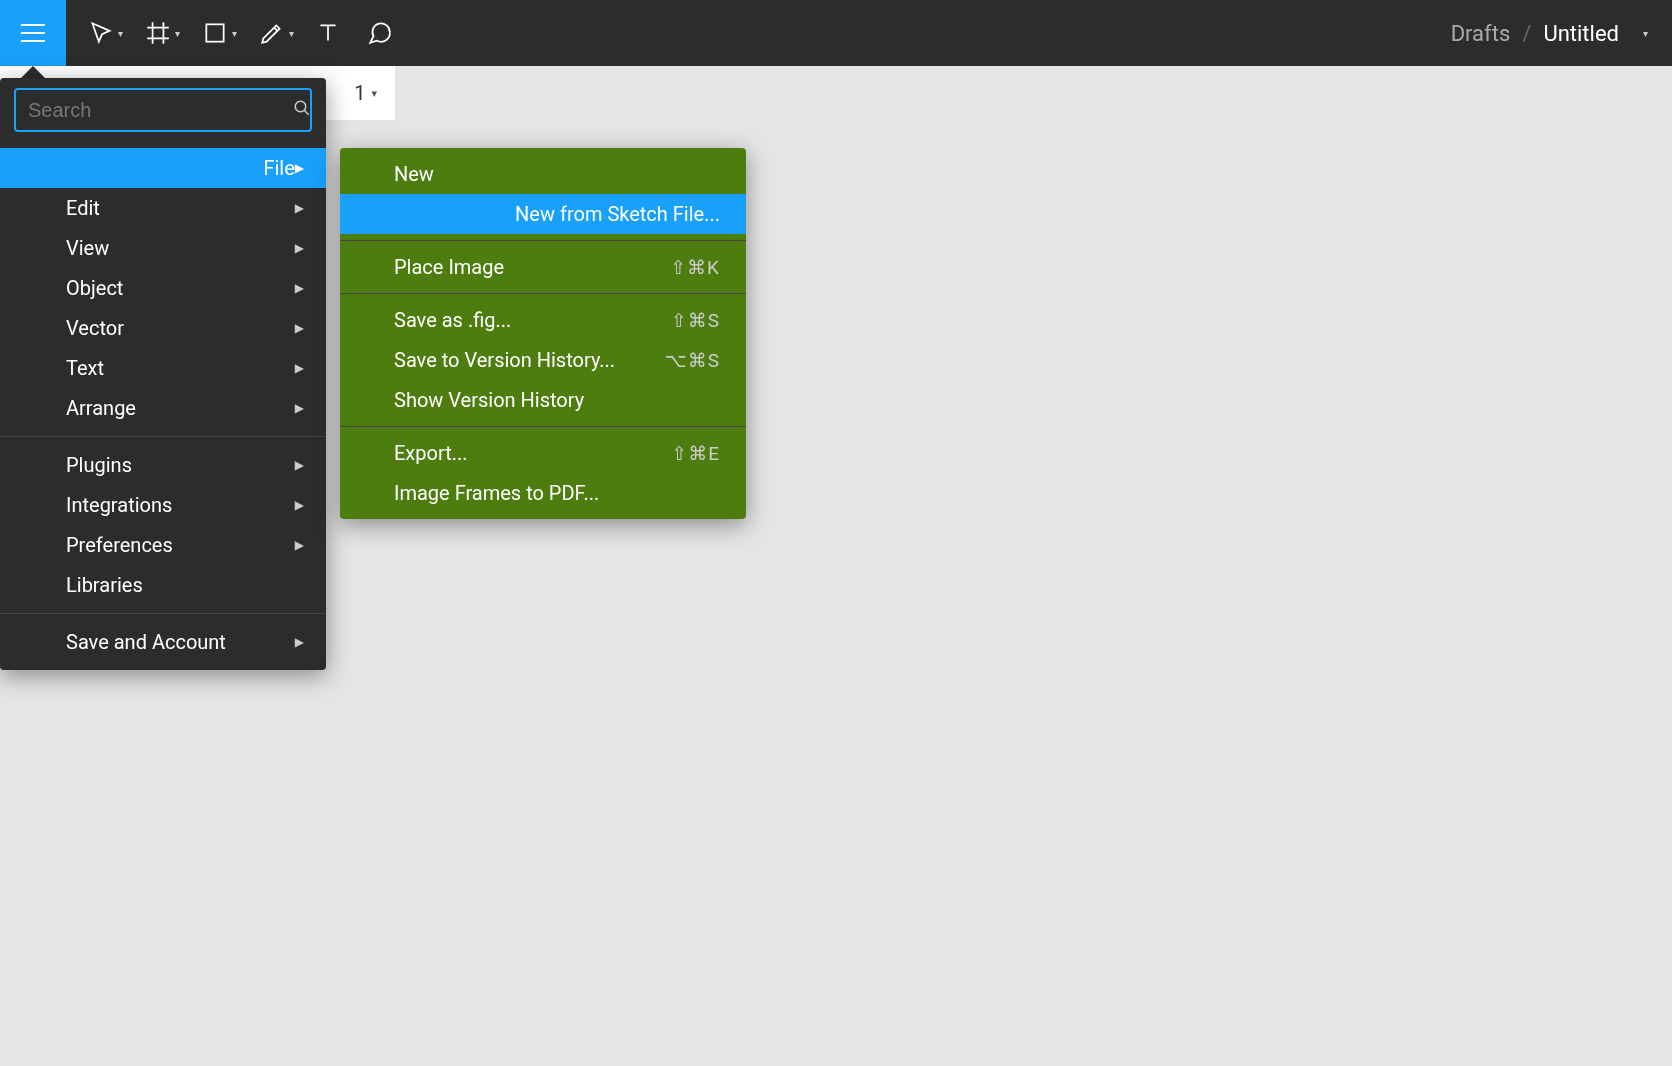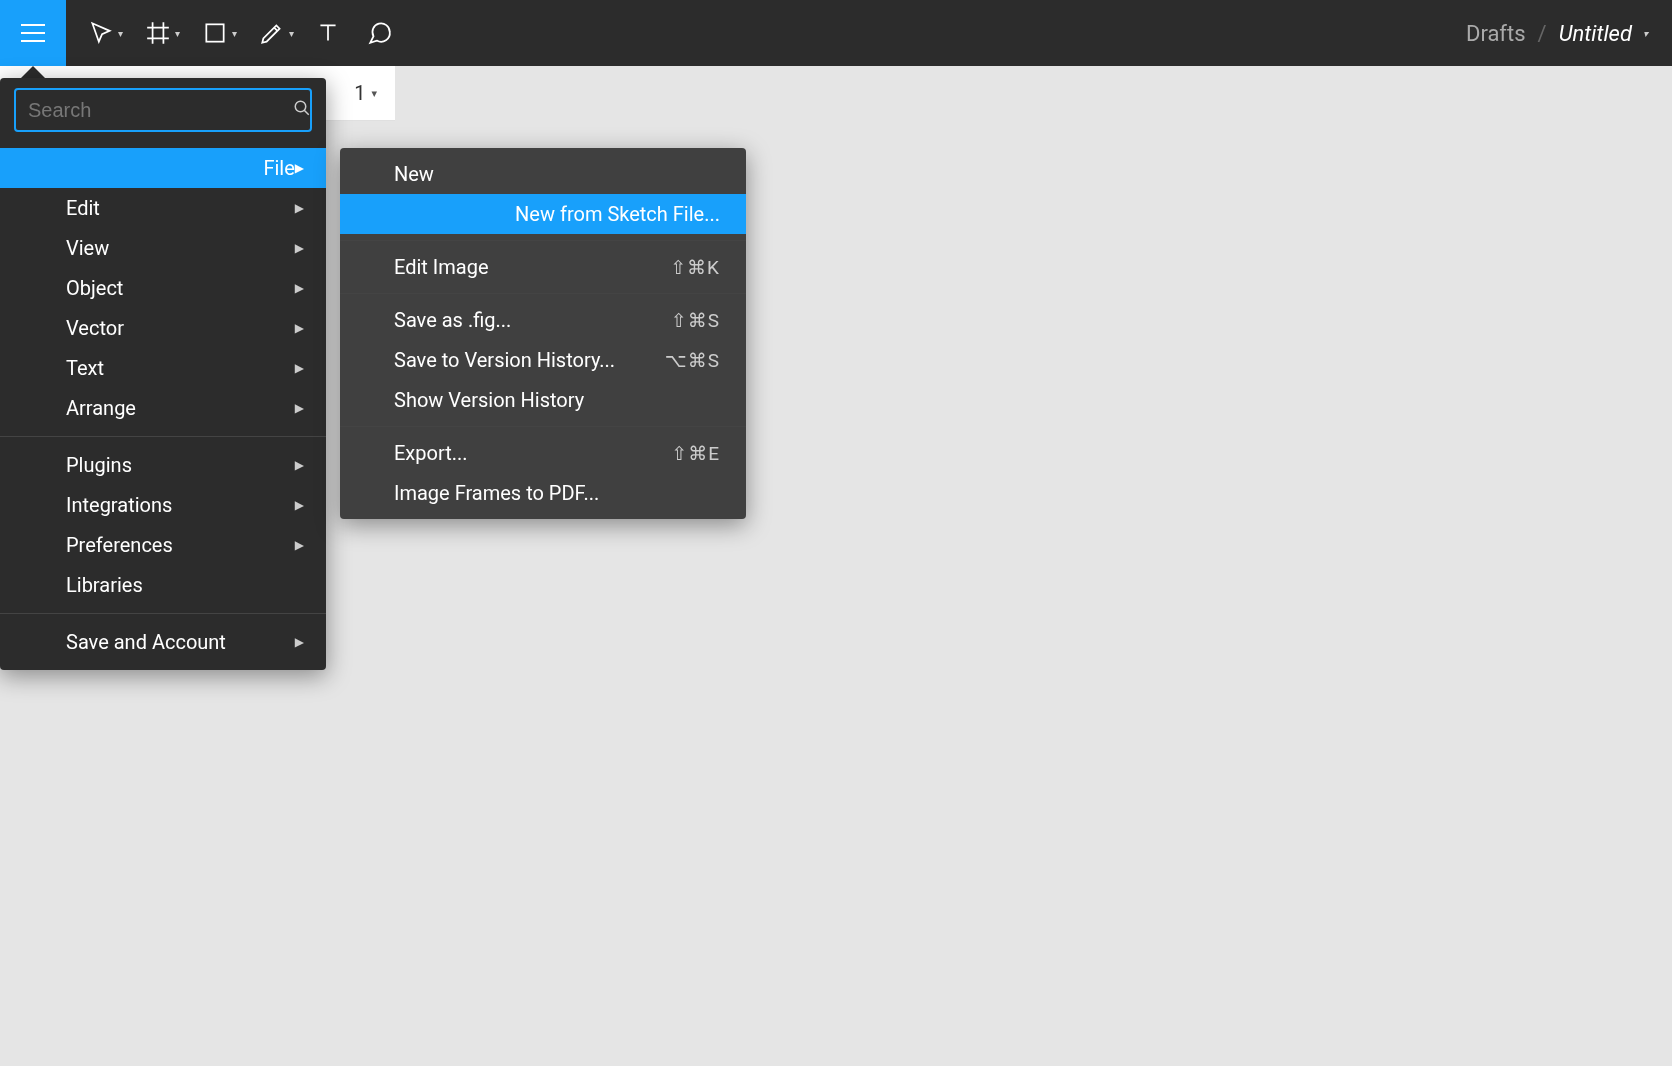--- a/index.html
+++ b/index.html
@@ -75,21 +75,21 @@
 
   .breadcrumb {
     display: flex;
     align-items: center;
     gap: 12px;
     padding-right: 24px;
     font-size: 22px;
   }
   .breadcrumb-sep { color: #666; }
   .breadcrumb-drafts { color: #aaa; cursor: pointer; }
-  .breadcrumb-title { display:flex; align-items:center; gap:11px; cursor:pointer;font-style:italic;}
+  .breadcrumb-title { display:flex; align-items:center; gap:24px; cursor:pointer;}
   .breadcrumb-title .tool-caret { color:#ccc; }
 
   
   .left-panel {
     position: absolute;
     top: 66px;
     left: 0;
     width: 395px;
     height: 55px;
     background: #fff;
@@ -171,21 +171,21 @@
     color: #ccc;
   }
   .menu-item.highlight .submenu-arrow { color:#fff; }
 
   
   .submenu {
     position: absolute;
     top: 148px;
     left: 340px;
     width: 406px;
-    background: #404040;
+    background: #4d7c0f;
     border-radius: 4px;
     box-shadow: 0 6px 24px rgba(0,0,0,0.4);
     padding: 6px 0;
     z-index: 20;
   }
   .submenu .menu-item {
     padding: 0 26px 0 54px;
   }
   .submenu .menu-item .shortcut {
     color: #ccc;
@@ -343,21 +343,21 @@
       <div class="menu-item">
         <span>New</span>
         <span class="shortcut"></span>
       </div>
       <div class="menu-item highlight">
         <span>New from Sketch File...</span>
         <span class="shortcut"></span>
       </div>
       <div class="menu-divider"></div>
       <div class="menu-item">
-        <span>Edit Image</span>
+        <span>Place Image</span>
         <span class="shortcut">⇧⌘K</span>
       </div>
       <div class="menu-divider"></div>
       <div class="menu-item">
         <span>Save as .fig...</span>
         <span class="shortcut">⇧⌘S</span>
       </div>
       <div class="menu-item">
         <span>Save to Version History...</span>
         <span class="shortcut">⌥⌘S</span>

